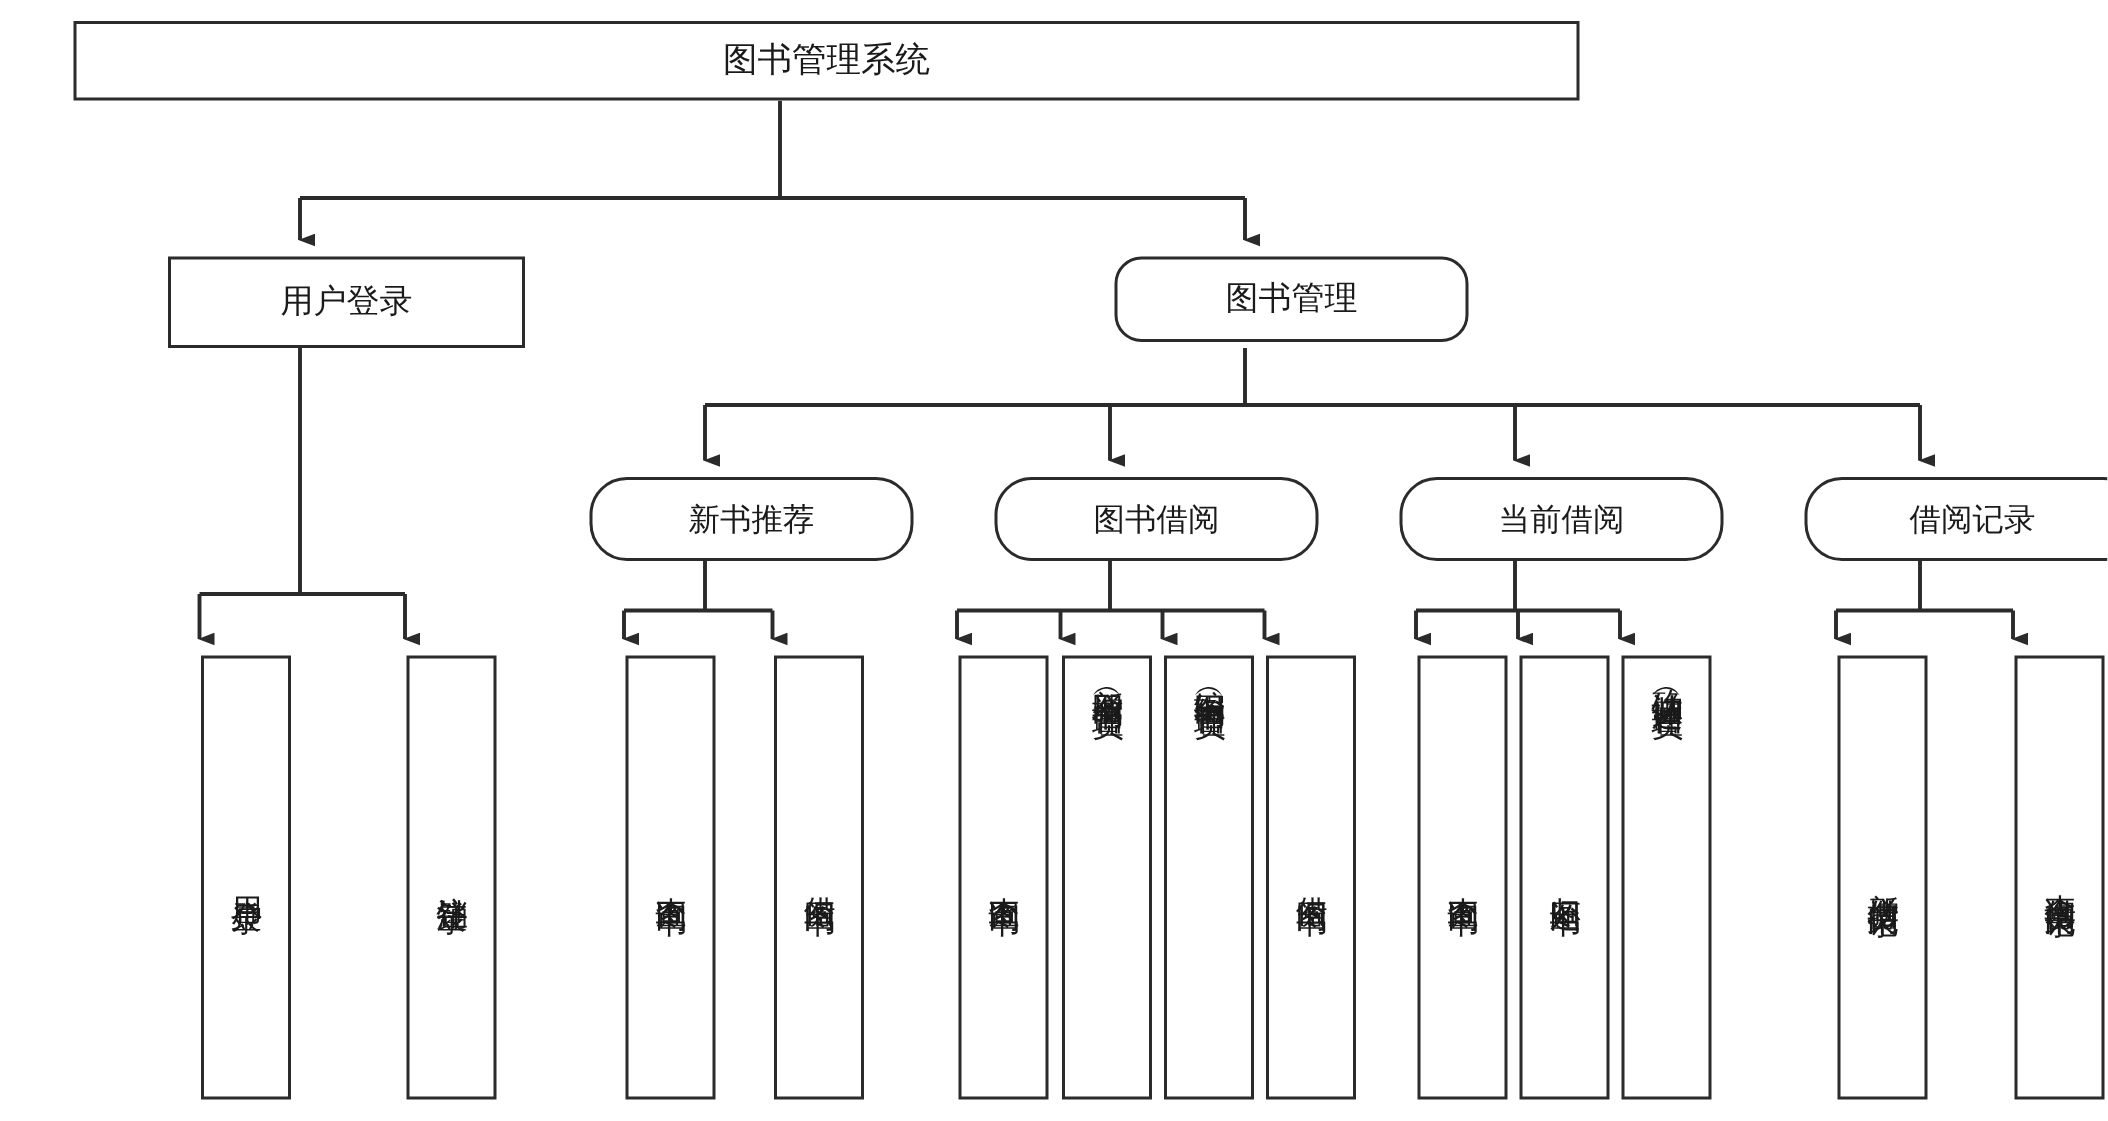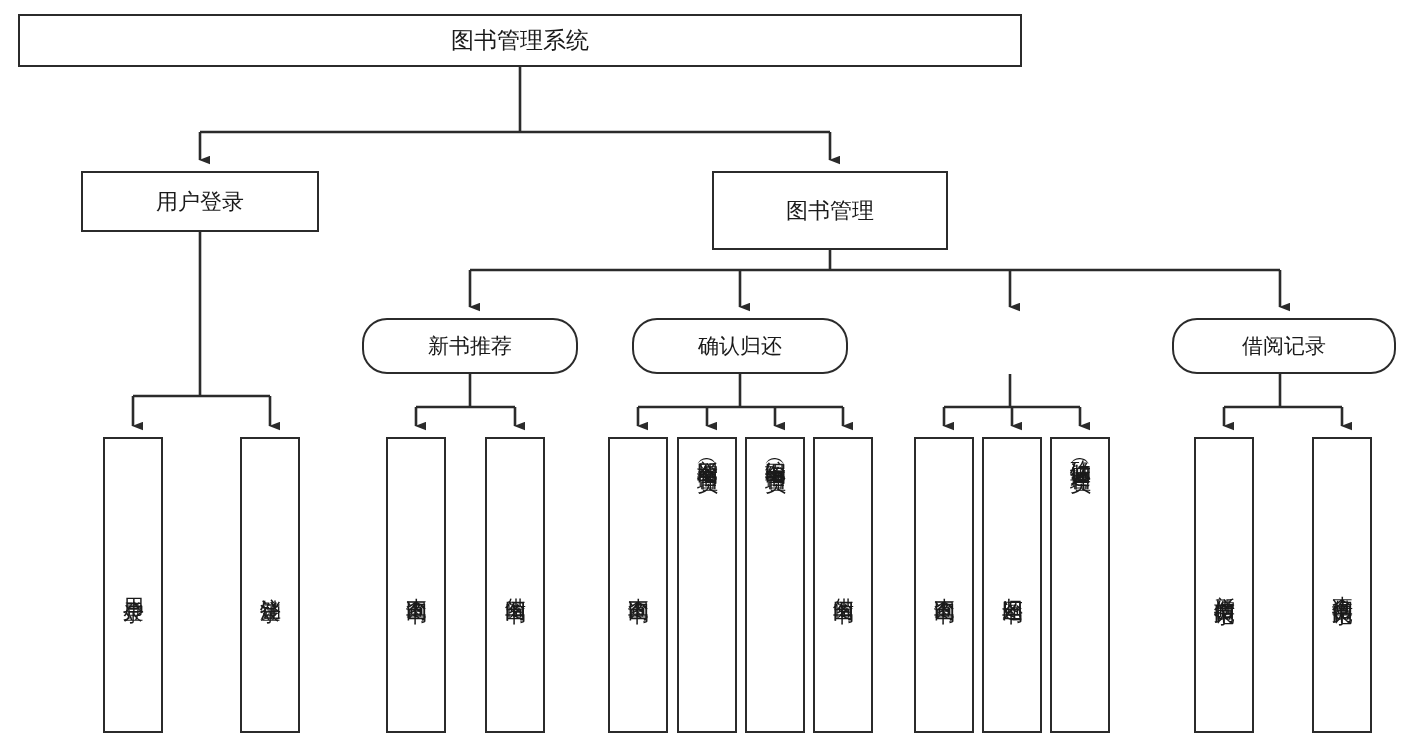--- a/index.html
+++ b/index.html
@@ -30,20 +30,21 @@
     position: absolute;
     box-sizing: border-box;
     border: 2.5px solid #2b2b2b;
     background: #ffffff;
     display: flex;
     align-items: center;
     justify-content: center;
     color: #1a1a1a;
     line-height: 1.18;
     text-align: center;
+    margin-left: 31px;
   }
   .node-root {
     font-size: 23px;
   }
   .node-l2 {
     font-size: 22px;
   }
   .node-l3 {
     font-size: 21px;
     border-radius: 25px;
@@ -128,29 +129,32 @@
     </g>
   </svg>
 
   <div class="node node-root" style="left: 18px; top: 14px; width: 1004px; height: 53px; border-color: rgb(43, 43, 43); background: rgb(255, 255, 255); color: rgb(26, 26, 26);">
     <span>图书管理系统</span>
   </div>
 
   <div class="node node-l2" style="left: 81px; top: 171px; width: 238px; height: 61px; border-color: rgb(43, 43, 43); background: rgb(255, 255, 255); color: rgb(26, 26, 26);">
     <span>用户登录</span>
   </div>
-  <div class="node node-l2" style="left: 712px; top: 171px; width: 236px; height: 79px; border-color: rgb(43, 43, 43); background: rgb(255, 255, 255); color: rgb(26, 26, 26);">
+  <div class="node node-l2" style="left: 712px; top: 171px; width: 236px; height: 57px; border-color: rgb(43, 43, 43); background: rgb(255, 255, 255); color: rgb(26, 26, 26); border-radius: 18px;">
     <span>图书管理</span>
   </div>
 
   <div class="node node-l3" style="left: 362px; top: 318px; width: 216px; height: 56px; border-color: rgb(43, 43, 43); background: rgb(255, 255, 255); color: rgb(26, 26, 26);">
     <span>新书推荐</span>
   </div>
   <div class="node node-l3" style="left: 632px; top: 318px; width: 216px; height: 56px; border-color: rgb(43, 43, 43); background: rgb(255, 255, 255); color: rgb(26, 26, 26);">
-    <span>确认归还</span>
+    <span>图书借阅</span>
+  </div>
+  <div class="node node-l3" style="left: 902px; top: 318px; width: 216px; height: 56px; border-color: rgb(43, 43, 43); background: rgb(255, 255, 255); color: rgb(26, 26, 26);">
+    <span>当前借阅</span>
   </div>
   <div class="node node-l3" style="left: 1172px; top: 318px; width: 224px; height: 56px; border-color: rgb(43, 43, 43); background: rgb(255, 255, 255); color: rgb(26, 26, 26);">
     <span>借阅记录</span>
   </div>
 
   <div class="node node-leaf" style="left: 103px; top: 437px; width: 60px; height: 296px; border-color: rgb(43, 43, 43); background: rgb(255, 255, 255); color: rgb(26, 26, 26);">
     <span class="vtext">用户登录</span>
   </div>
   <div class="node node-leaf" style="left: 240px; top: 437px; width: 60px; height: 296px; border-color: rgb(43, 43, 43); background: rgb(255, 255, 255); color: rgb(26, 26, 26);">
     <span class="vtext">注销登录</span>

